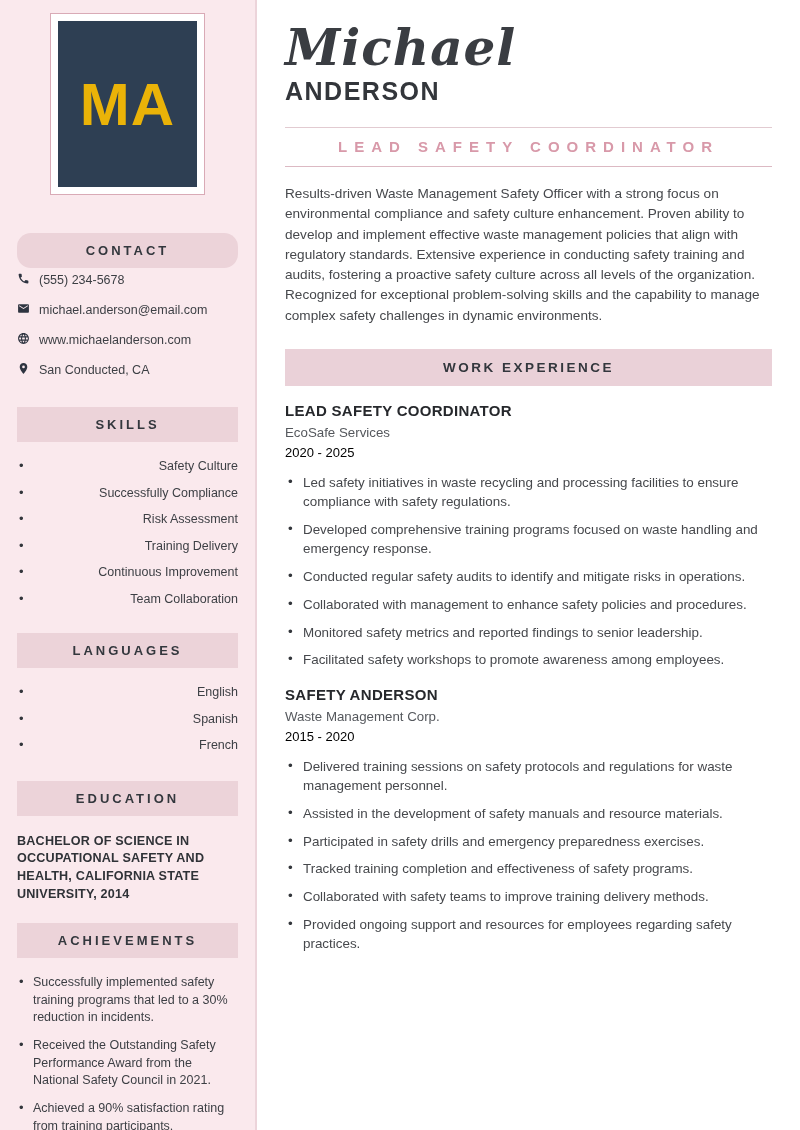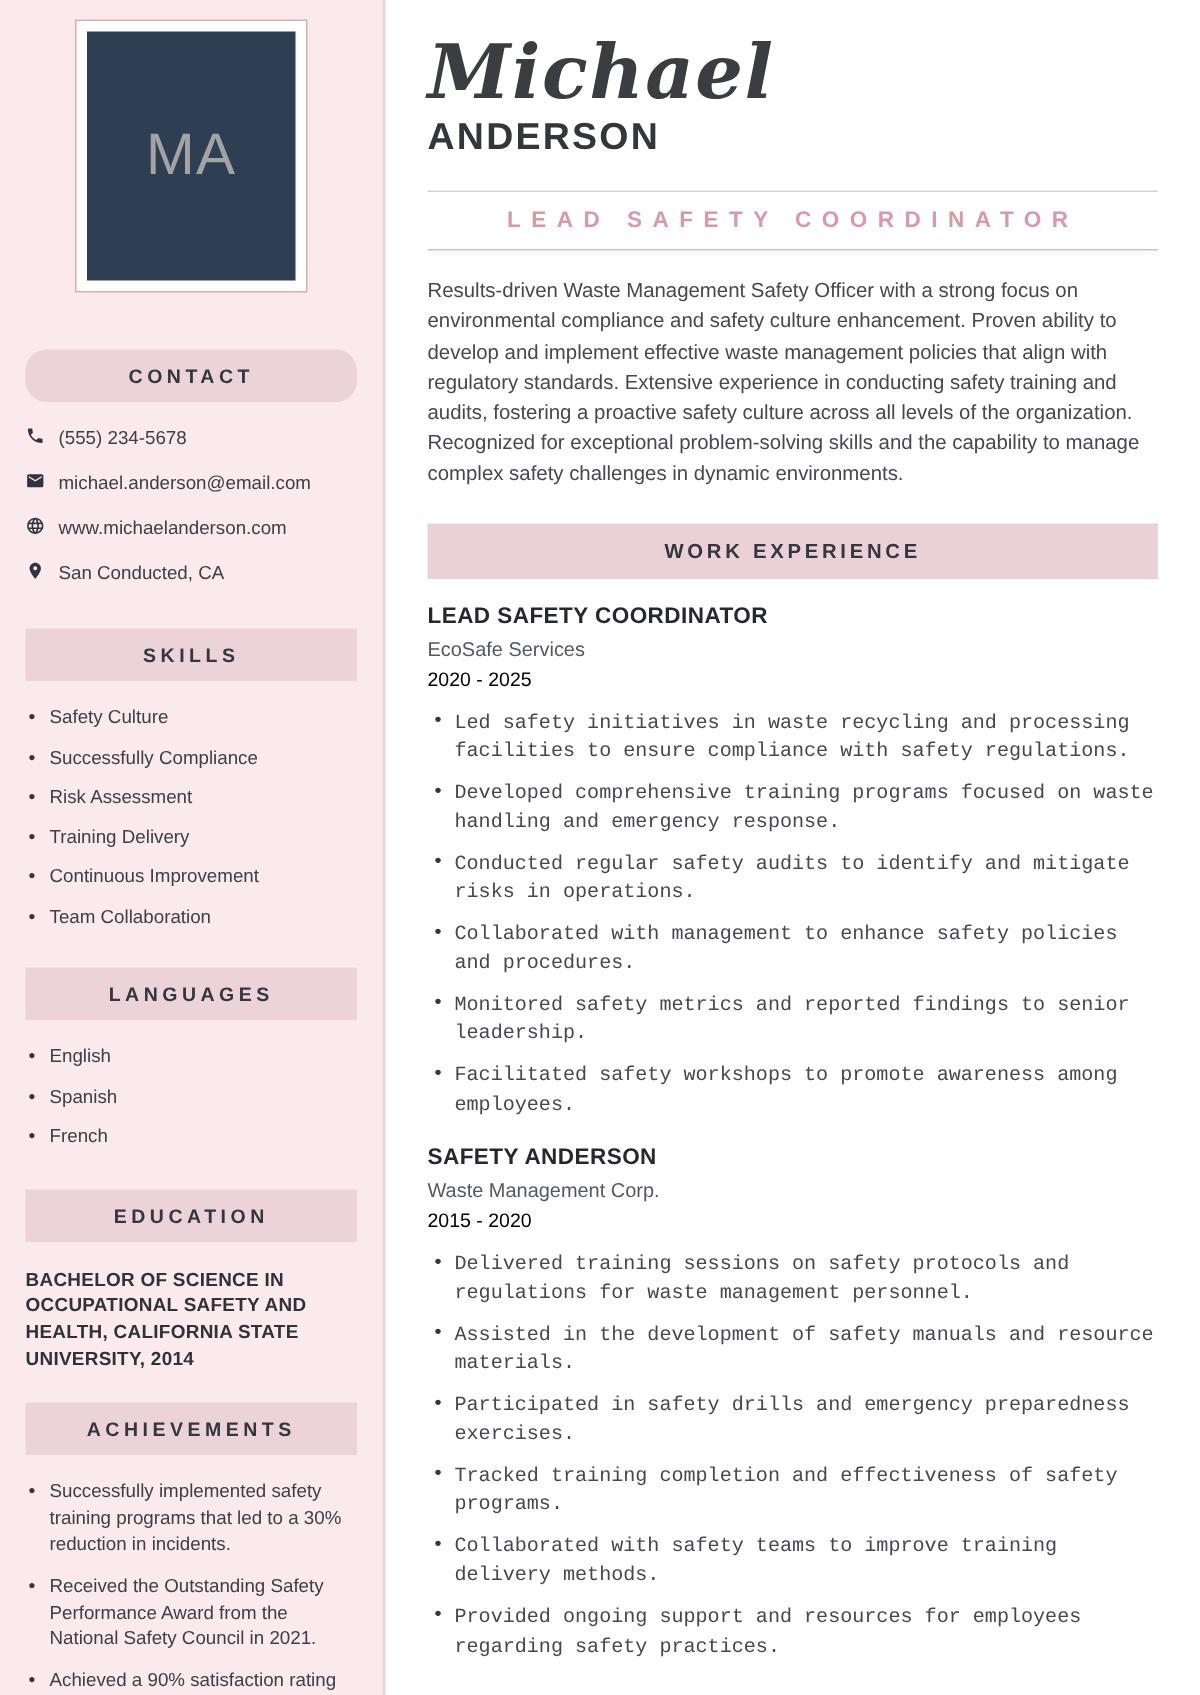--- a/index.html
+++ b/index.html
@@ -31,41 +31,41 @@
   }
   .photo-box {
     width: 100%;
     height: 100%;
     background: #2e3f53;
     display: flex;
     align-items: center;
     justify-content: center;
   }
   .initials {
-    color: #a3a3a3;
-    font-size: 39px;
-    font-weight: 400;
+    color: #eab308;
+    font-size: 60px;
+    font-weight: 700;
     letter-spacing: 1px;
   }
   .side-band {
     background: #ecd3d9;
     text-align: center;
     padding: 10px 4px;
     font-size: 13px;
     font-weight: bold;
     letter-spacing: 3px;
     color: #33373d;
   }
   .band-contact   { margin-top: 38px; border-radius: 14px; }
   .band-skills    { margin-top: 29px; }
   .band-languages { margin-top: 25px; }
   .band-education { margin-top: 26px; }
   .band-achievements { margin-top: 19px; }
 
-  .contact-list { margin-top: 16px; }
+  .contact-list { margin-top: 4px; }
   .contact-item {
     display: flex;
     align-items: center;
     gap: 9px;
     margin-bottom: 14px;
     font-size: 12.5px;
     color: #3c3f44;
   }
   .contact-item svg { flex: 0 0 auto; }
 
@@ -87,21 +87,21 @@
     font-size: 13px;
   }
   .education-text {
     margin-top: 17px;
     font-size: 12.6px;
     font-weight: bold;
     color: #2f3237;
     line-height: 1.42;
     letter-spacing: 0.2px;
   }
-  ul.dot-list.tight li { margin-bottom: 9px; }
+  ul.dot-list.tight li { margin-bottom: 9px; text-align: right; }
 
   
   .main {
     flex: 1;
     padding: 20px 28px 20px 28px;
   }
   .first-name {
     font-family: "DejaVu Serif", serif;
     font-style: italic;
     font-size: 50px;
@@ -154,21 +154,21 @@
   .job-company {
     margin-top: 6px;
     font-size: 13.3px;
     color: #55585d;
   }
   .job-dates {
     margin-top: 5px;
     font-size: 13px;
     color: #000000;
   }
-  ul.job-bullets { list-style: none; margin-top: 13px; font-family: Liberation Mono, monospace; }
+  ul.job-bullets { list-style: none; margin-top: 13px; }
   ul.job-bullets li {
     position: relative;
     padding-left: 18px;
     font-size: 13.4px;
     color: #46484c;
     line-height: 1.44;
     margin-bottom: 8.5px;
   }
   ul.job-bullets li::before {
     content: "•";

